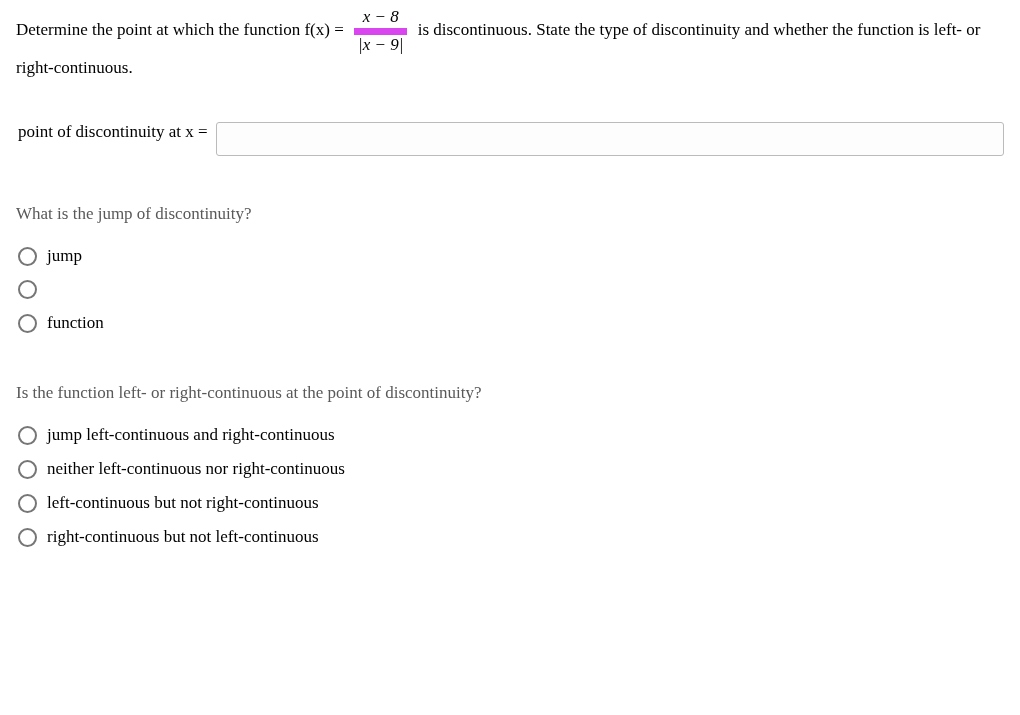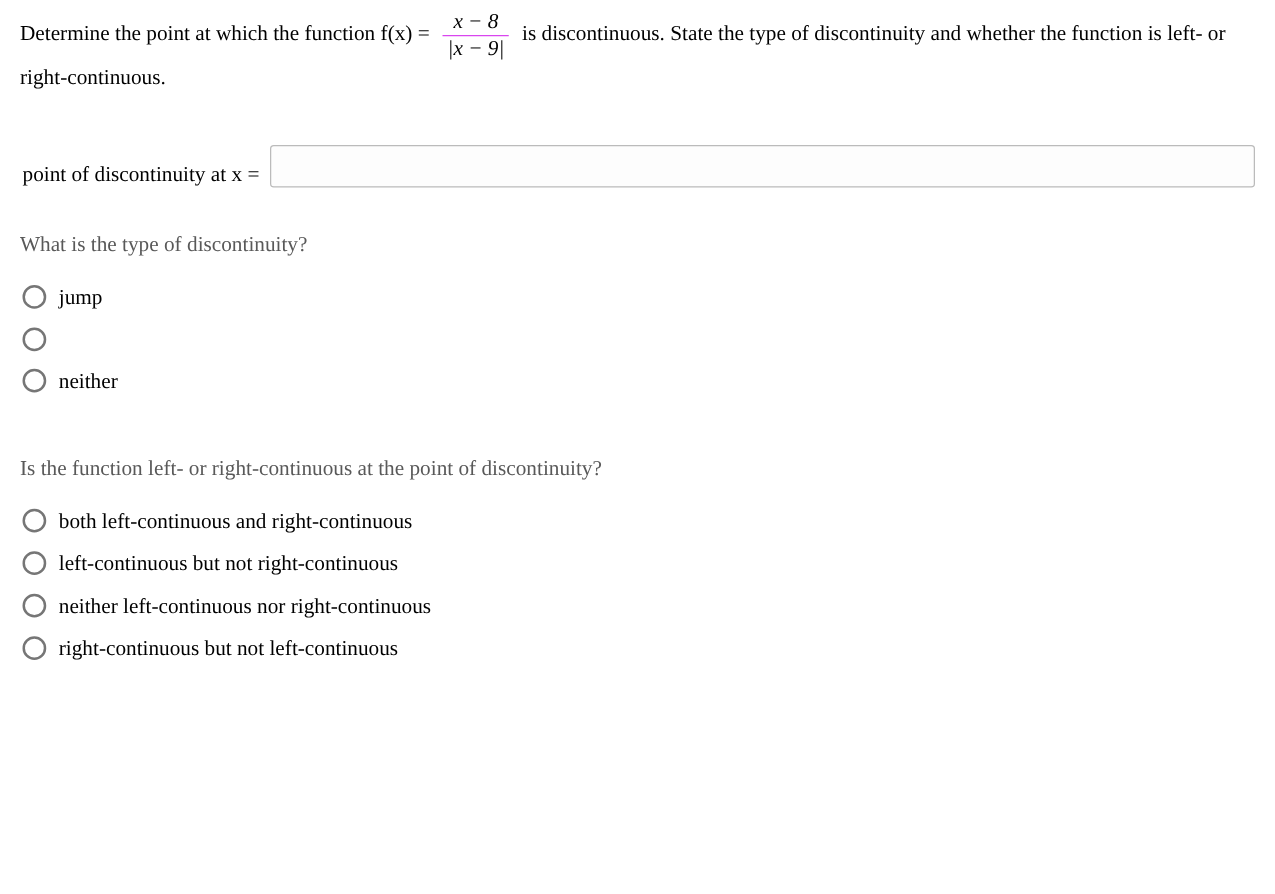--- a/index.html
+++ b/index.html
@@ -19,34 +19,34 @@
     .fraction {
       display: inline-block;
       vertical-align: middle;
       text-align: center;
       font-style: italic;
       margin: 0 6px;
       line-height: 1.1;
     }
     .fraction .num {
       display: block;
-      border-bottom: 1px solid #d946ef;
+      border-bottom: 7px solid #d946ef;
       padding: 0 4px 1px 4px;
     }
     .fraction .den {
       display: block;
       padding: 1px 4px 0 4px;
       font-style: italic;
     }
     .math-var { }
     .answer-row {
       display: flex;
-      align-items: flex-end;
+      align-items: flex-start;
       gap: 8px;
-      margin-bottom: 36px;
+      margin-bottom: 48px;
       padding-left: 2px;
     }
     .answer-label { white-space: nowrap; }
     .answer-input {
       flex: 1;
       height: 34px;
       border: 1px solid #bbb;
       border-radius: 3px;
       padding: 4px 8px;
       font-size: 16px;
@@ -59,21 +59,21 @@
     }
     .options {
       display: flex;
       flex-direction: column;
       gap: 14px;
       margin-bottom: 50px;
       padding-left: 2px;
     }
     .option {
       display: flex;
-      align-items: center;
+      align-items: flex-end;
       gap: 10px;
       cursor: pointer;
     }
     .radio-circle {
       width: 19px;
       height: 19px;
       border: 2px solid #767676;
       border-radius: 50%;
       flex-shrink: 0;
       background: #fff;
@@ -95,46 +95,46 @@
   <span class="inline"> is discontinuous. State the type of discontinuity and whether the function is left- or right-continuous.</span>
 </div>
 
 <div class="answer-row">
   <span class="answer-label">
     <span>point of discontinuity at </span><span class="math-var">x</span><span> = </span>
   </span>
   <input type="text" class="answer-input" value="" style="">
 </div>
 
-<div class="sub-question">What is the type of discontinuity?</div>
+<div class="sub-question">What is the jump of discontinuity?</div>
 <div class="options">
   <label class="option">
     <span class="radio-circle"></span>
     <span class="option-label">jump</span>
   </label>
   <label class="option">
     <span class="radio-circle"></span>
   </label>
   <label class="option">
     <span class="radio-circle"></span>
-    <span class="option-label">neither</span>
+    <span class="option-label">function</span>
   </label>
 </div>
 
 <div class="sub-question">Is the function left- or right-continuous at the point of discontinuity?</div>
 <div class="options">
   <label class="option">
     <span class="radio-circle"></span>
-    <span class="option-label">both left-continuous and right-continuous</span>
+    <span class="option-label">jump left-continuous and right-continuous</span>
+  </label>
+  <label class="option">
+    <span class="radio-circle"></span>
+    <span class="option-label">neither left-continuous nor right-continuous</span>
   </label>
   <label class="option">
     <span class="radio-circle"></span>
     <span class="option-label">left-continuous but not right-continuous</span>
-  </label>
-  <label class="option">
-    <span class="radio-circle"></span>
-    <span class="option-label">neither left-continuous nor right-continuous</span>
   </label>
   <label class="option">
     <span class="radio-circle"></span>
     <span class="option-label">right-continuous but not left-continuous</span>
   </label>
 </div>
 
 </body></html>

